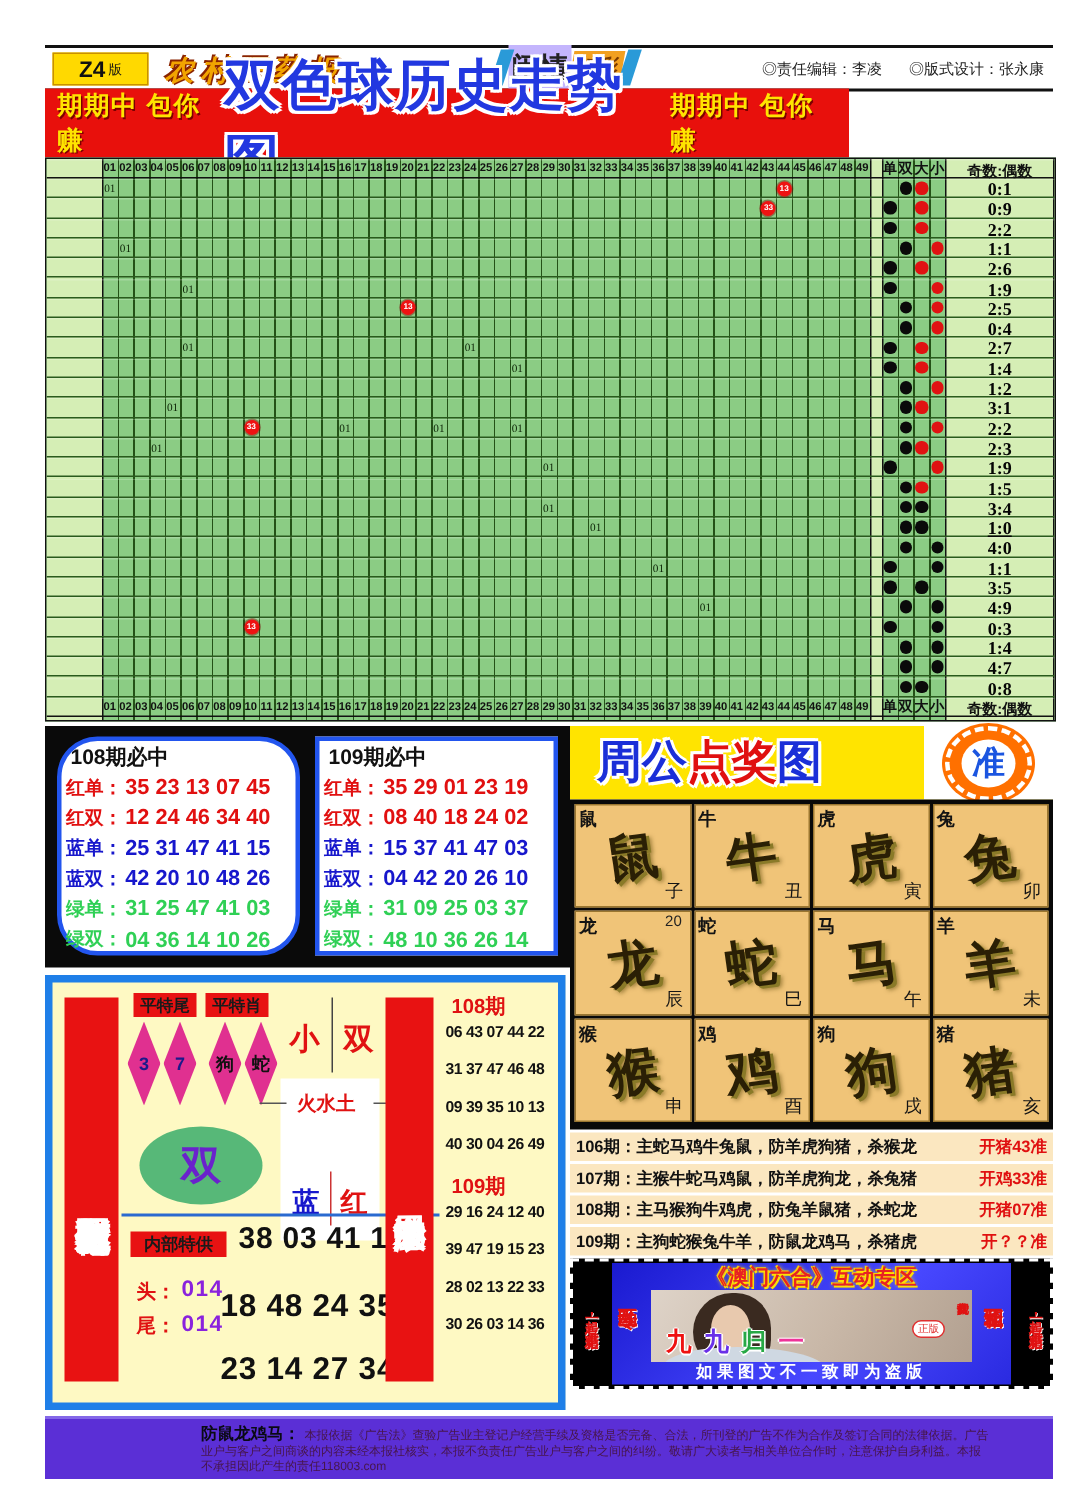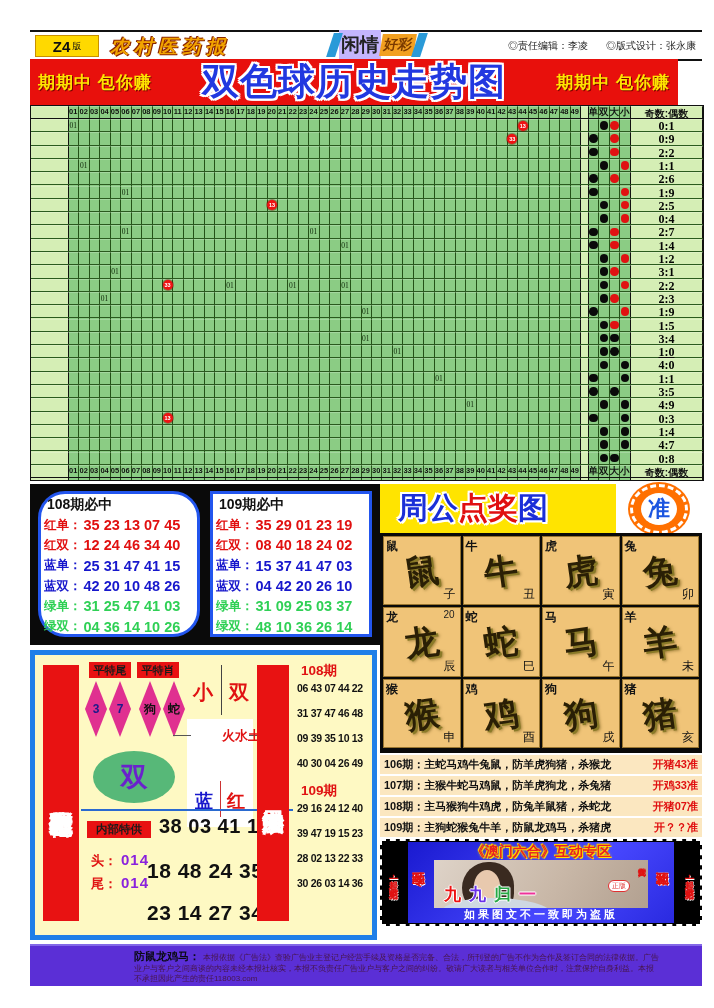--- a/index.html
+++ b/index.html
@@ -13,21 +13,21 @@
   .z4big{font-weight:bold;font-size:15px;color:#111;}
   .z4small{font-size:9px;color:#111;}
   .papername{left:80px;top:2px;font-size:19px;font-weight:bold;color:#f2a400;
              text-shadow:1px 1px 0 #8a2400,-1px -1px 0 #8a2400;letter-spacing:5px;font-style:italic;}
   .logo{left:300px;top:1px;height:24px;display:flex;align-items:center;}
   .slash{width:9px;height:24px;background:#2a9ad8;transform:skewX(-18deg);}
   .logoA{font-size:19px;font-weight:bold;color:#222;background:#c4b5fd;padding:2px 2px;}
   .logoB{font-size:14px;font-weight:bold;color:#7a3a00;background:#f2a020;transform:skewX(-10deg);padding:2px 3px;}
   .credits{right:6px;top:7px;font-size:10px;color:#222;display:flex;gap:18px;}
   
-  .banner{left:30px;top:59px;width:648px;height:46px;background:#e8100c;display:flex;align-items:center;justify-content:space-between;padding:0 8px;box-sizing:border-box;text-align:center;}
+  .banner{left:30px;top:59px;width:536px;height:46px;background:#e8100c;display:flex;align-items:center;justify-content:space-between;padding:0 8px;box-sizing:border-box;}
   .bside{font-size:17px;font-weight:bold;color:#ffe400;text-shadow:1px 1px 0 #7a0000;letter-spacing:1px;}
   .btitle{font-size:37px;font-weight:bold;color:#2238e0;letter-spacing:1px;
           text-shadow:-2px 0 0 #fff,2px 0 0 #fff,0 -2px 0 #fff,0 2px 0 #fff,-2px -2px 0 #fff,2px 2px 0 #fff,2px -2px 0 #fff,-2px 2px 0 #fff;}
   
   .grid{left:30px;top:105px;width:672px;height:374px;background:#8bcc84;border:1px solid #111;overflow:hidden;}
   .pcol{position:absolute;top:0;bottom:0;background:#d5eeb5;}
   .vline1{position:absolute;top:0;bottom:0;width:1px;background:#111;}
   .vlines{position:absolute;top:0;bottom:0;}
   .gr-row{position:absolute;left:0;width:672px;border-bottom:1px solid #2a5a1e;box-shadow:inset 0 1px 0 rgba(255,255,255,.22);}
   .hnum{position:absolute;top:1px;font-size:7.5px;font-weight:bold;color:#111;text-align:center;}
@@ -71,21 +71,21 @@
   .qxbox{left:30px;top:650px;width:347px;height:290px;background:#fef9c3;border:5px solid #1f7fe8;box-sizing:border-box;}
   .vstrip{position:absolute;background:#e81212;color:#fff;font-weight:bold;text-align:center;
           writing-mode:vertical-rl;text-orientation:upright;display:flex;align-items:center;justify-content:center;}
   .tag{position:absolute;background:#e81212;color:#1a1a1a;font-size:11px;font-weight:bold;display:flex;align-items:center;justify-content:center;}
   .diamond{position:absolute;width:22px;height:56px;background:#e03090;
            clip-path:polygon(50% 0,100% 50%,50% 100%,0 50%);display:flex;align-items:center;justify-content:center;
            font-size:12px;font-weight:bold;}
   .xsred{position:absolute;font-size:20px;font-weight:bold;color:#e01212;}
   .sep-v{position:absolute;width:1px;background:#444;}
   .whitebox{position:absolute;background:#fff;}
-  .fire{position:absolute;font-size:13px;font-weight:bold;color:#e01212;white-space:nowrap;margin-left:24px;}
+  .fire{position:absolute;font-size:13px;font-weight:bold;color:#e01212;white-space:nowrap;}
   .hline{position:absolute;height:1px;background:#555;}
   .lanc{position:absolute;font-size:18px;font-weight:bold;color:#1717cc;}
   .hongc{position:absolute;font-size:18px;font-weight:bold;color:#e01212;}
   .gellipse{position:absolute;background:#57b878;border-radius:50%;display:flex;align-items:center;justify-content:center;
             font-size:27px;font-weight:bold;color:#6a22cc;}
   .bluebar{position:absolute;height:2px;background:#2a6ad0;}
   .nbspec{position:absolute;font-weight:bold;color:#111;letter-spacing:0.5px;}
   .htlabel{position:absolute;font-size:13px;font-weight:bold;color:#e01212;}
   .htval{position:absolute;font-size:15px;font-weight:bold;color:#8a22dd;letter-spacing:1px;}
   .numcol{position:absolute;left:262px;top:4px;width:76px;}

